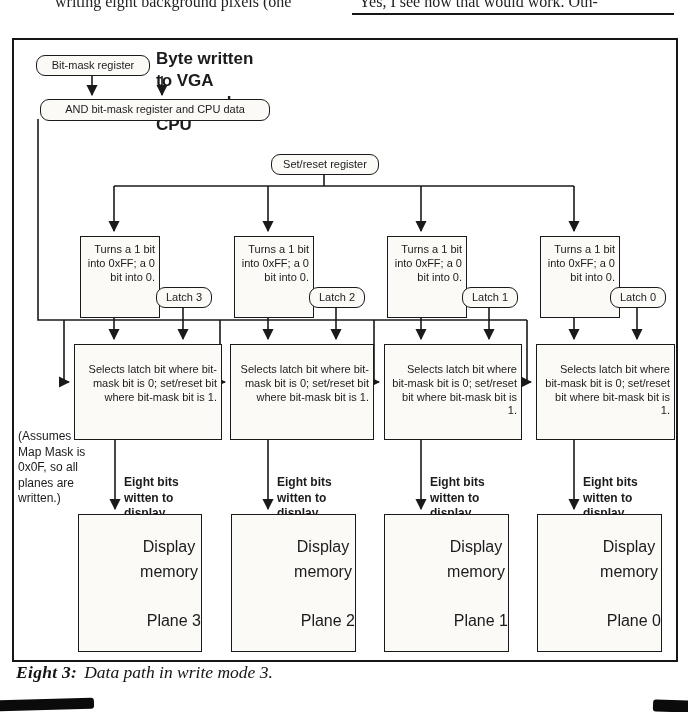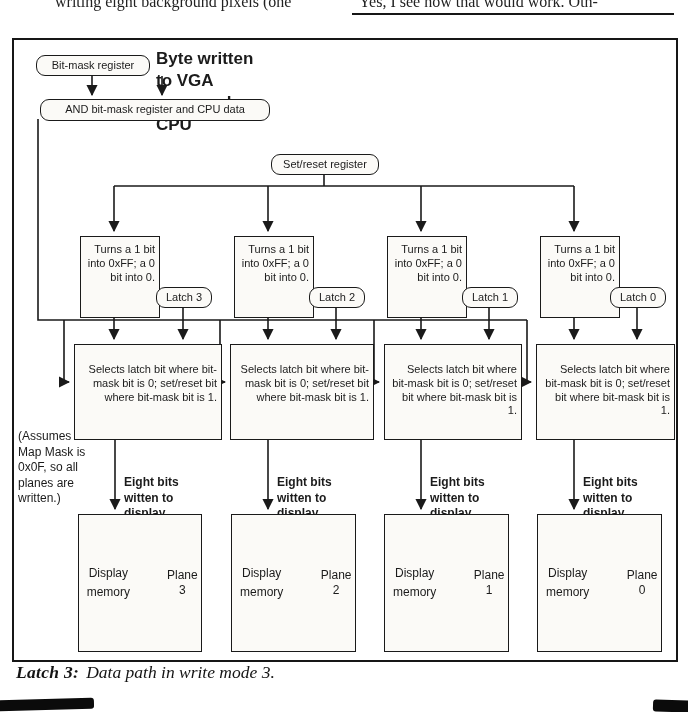--- a/index.html
+++ b/index.html
@@ -12,22 +12,22 @@
   .col-rule{position:absolute;left:352px;top:13px;width:322px;height:2px;background:#161616;}
   .frame{position:absolute;left:12px;top:38px;width:662px;height:620px;border:2.5px solid #161616;}
   .wires{position:absolute;left:0;top:0;pointer-events:none;}
   .dbox{position:absolute;border:1.6px solid #1a1a1a;background:#fbfaf7;font-size:11px;line-height:1.25;text-align:right;}
   .ctr{display:flex;align-items:center;justify-content:center;text-align:center;border-radius:9px;}
   .turns{padding:6px 4px 0 6px;}
   .selects{padding:18px 4px 0 6px;}
   .freetext{position:absolute;font-size:12px;line-height:1.3;}
   .bold{font-weight:bold;margin-top:44px;}
   .byte-note{position:absolute;left:156px;top:48px;width:112px;font-size:17px;font-weight:bold;line-height:1.3;}
-  .display-box{display:flex;align-items:center;justify-content:center;
-               gap:26px;font-size:12px;text-align:center;}
+  .display-box{display:flex;flex-direction:column;align-items:flex-end;justify-content:center;
+               gap:26px;font-size:16px;text-align:center;}
   .disp-label{width:64px;line-height:1.55;}
   .caption{position:absolute;left:16px;top:662px;font-family:"Liberation Serif",serif;
            font-size:17.5px;font-style:italic;color:#141414;}
   .cap-label{font-weight:bold;letter-spacing:.3px;margin-right:7px;}
   .artifact{position:absolute;background:#0b0b0b;border-radius:3px;}
   .art-left{left:-4px;top:699px;width:98px;height:11px;transform:rotate(-1.5deg);}
   .art-right{left:653px;top:700px;width:38px;height:12px;transform:rotate(2deg);}
 </style>
 </head>
 <body>
@@ -116,18 +116,18 @@
   <div class="dbox display-box" style="left:384px;top:514px;width:123px;height:136px;">
     <div class="disp-label">Display memory</div>
     <div>Plane 1</div>
   </div>
   <div class="dbox display-box" style="left:537px;top:514px;width:123px;height:136px;">
     <div class="disp-label">Display memory</div>
     <div>Plane 0</div>
   </div>
 
   <div class="caption">
-    <span class="cap-label">Latch 3:</span><span>Data path in write mode 3.</span>
+    <span class="cap-label">Eight 3:</span><span>Data path in write mode 3.</span>
   </div>
 
   <div class="artifact art-left"></div>
   <div class="artifact art-right"></div>
 </div>
 
 </body></html>

